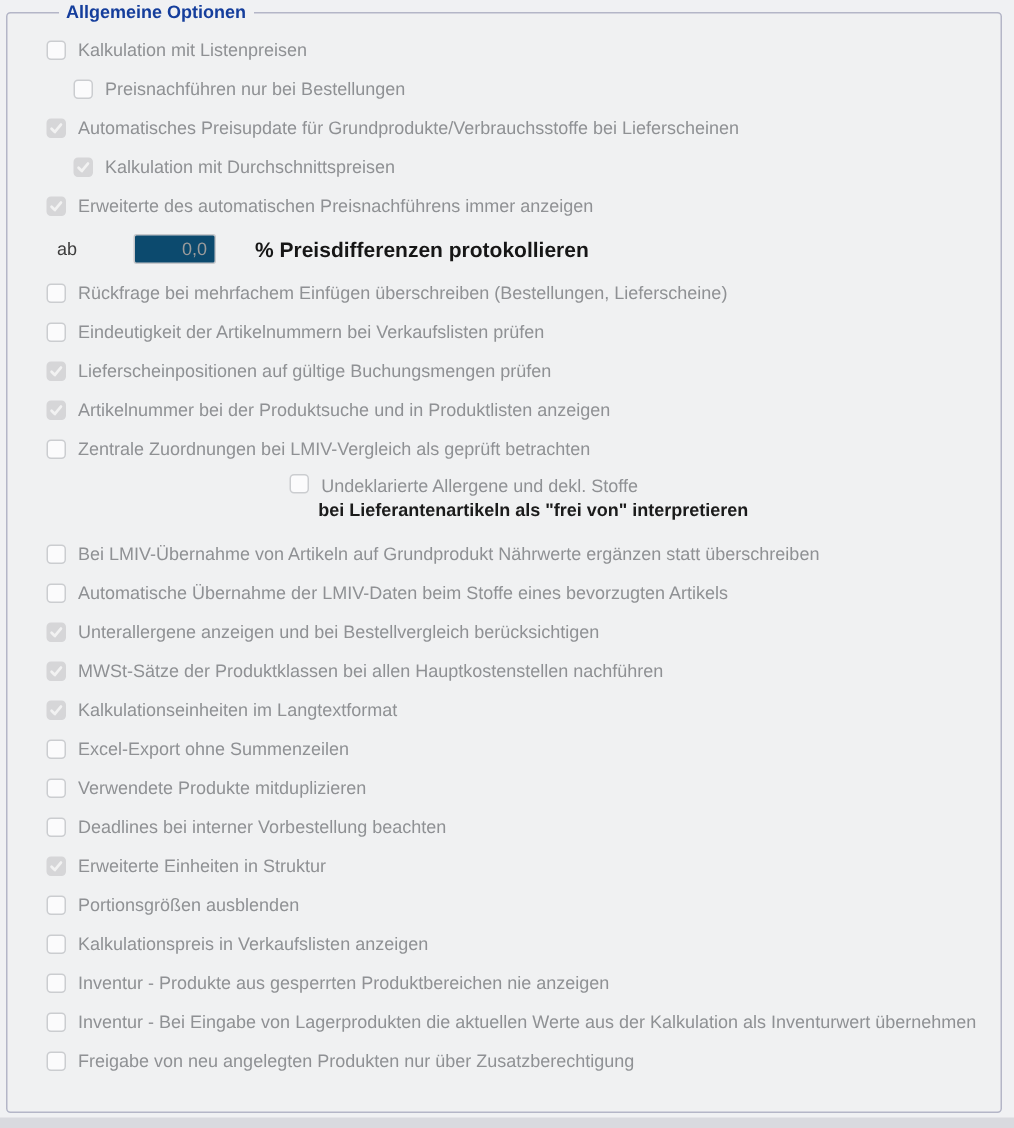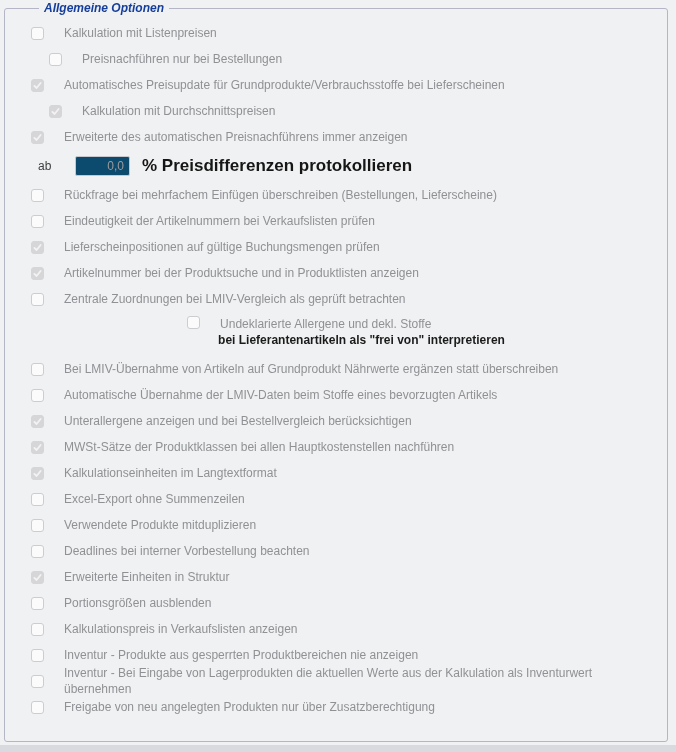--- a/index.html
+++ b/index.html
@@ -18,24 +18,23 @@
     border-radius: 3px;
     background: #f0f1f2;
     padding: 0 6px 0 26px;
   }
   legend.panel-title {
     margin-left: 8px;
     padding: 0 5px;
     font-size: 12px;
     font-weight: bold;
     color: #153e9c;
-    font-style: italic;
   }
   .rows { display: flex; flex-direction: column; padding-top: 5px; }
-  .row { display: flex; align-items: center; height: 26px; gap: 20px; }
+  .row { display: flex; align-items: center; height: 26px; gap: 8px; }
   .row.indent { margin-left: 18px; }
   .row.multi { height: 44px; align-items: flex-start; padding-top: 4px; justify-content: center; }
   .cb {
     flex: 0 0 auto;
     width: 13px; height: 13px;
     border: 1px solid #cbcdd0;
     border-radius: 3px;
     background: #fbfbfc;
     display: inline-flex;
     align-items: center;
@@ -44,35 +43,35 @@
   }
   .cb .check { display: none; width: 11px; height: 11px; }
   .cb.checked {
     background: #d6d6d8;
     border-color: #d6d6d8;
   }
   .cb.checked .check { display: block; }
   .lblwrap { display: flex; flex-direction: column; line-height: 16px; }
   .lbl { font-size: 12px; color: #8f9194; }
   .sub { font-size: 12px; font-weight: bold; color: #1b1b1b; margin-left: -2px; }
-  .row.threshold { height: 32px; gap: 0; }
+  .row.threshold { height: 32px; gap: 14px; }
   .thr-prefix { font-size: 12px; color: #3e3e3e; margin-left: 7px; width: 37px; }
   .thr-input {
     width: 55px; height: 20px;
     border: 1px solid #c7c8cb;
     border-radius: 2px;
     background: #0c4a6e;
     font-family: "Liberation Sans", sans-serif;
     font-size: 12px;
     color: #9b9b9b;
     text-align: right;
     padding-right: 5px;
     outline: none;
   }
-  .thr-suffix { font-size: 17px; font-weight: bold; color: #161616; margin-left: 12px; }
+  .thr-suffix { font-size: 14px; font-weight: bold; color: #161616; margin-left: 12px; }
   .bottom-strip {
     position: absolute;
     left: 0; bottom: 0;
     width: 676px; height: 7px;
     background: #d9dadf;
   }
 </style>
 </head>
 <body>
 

